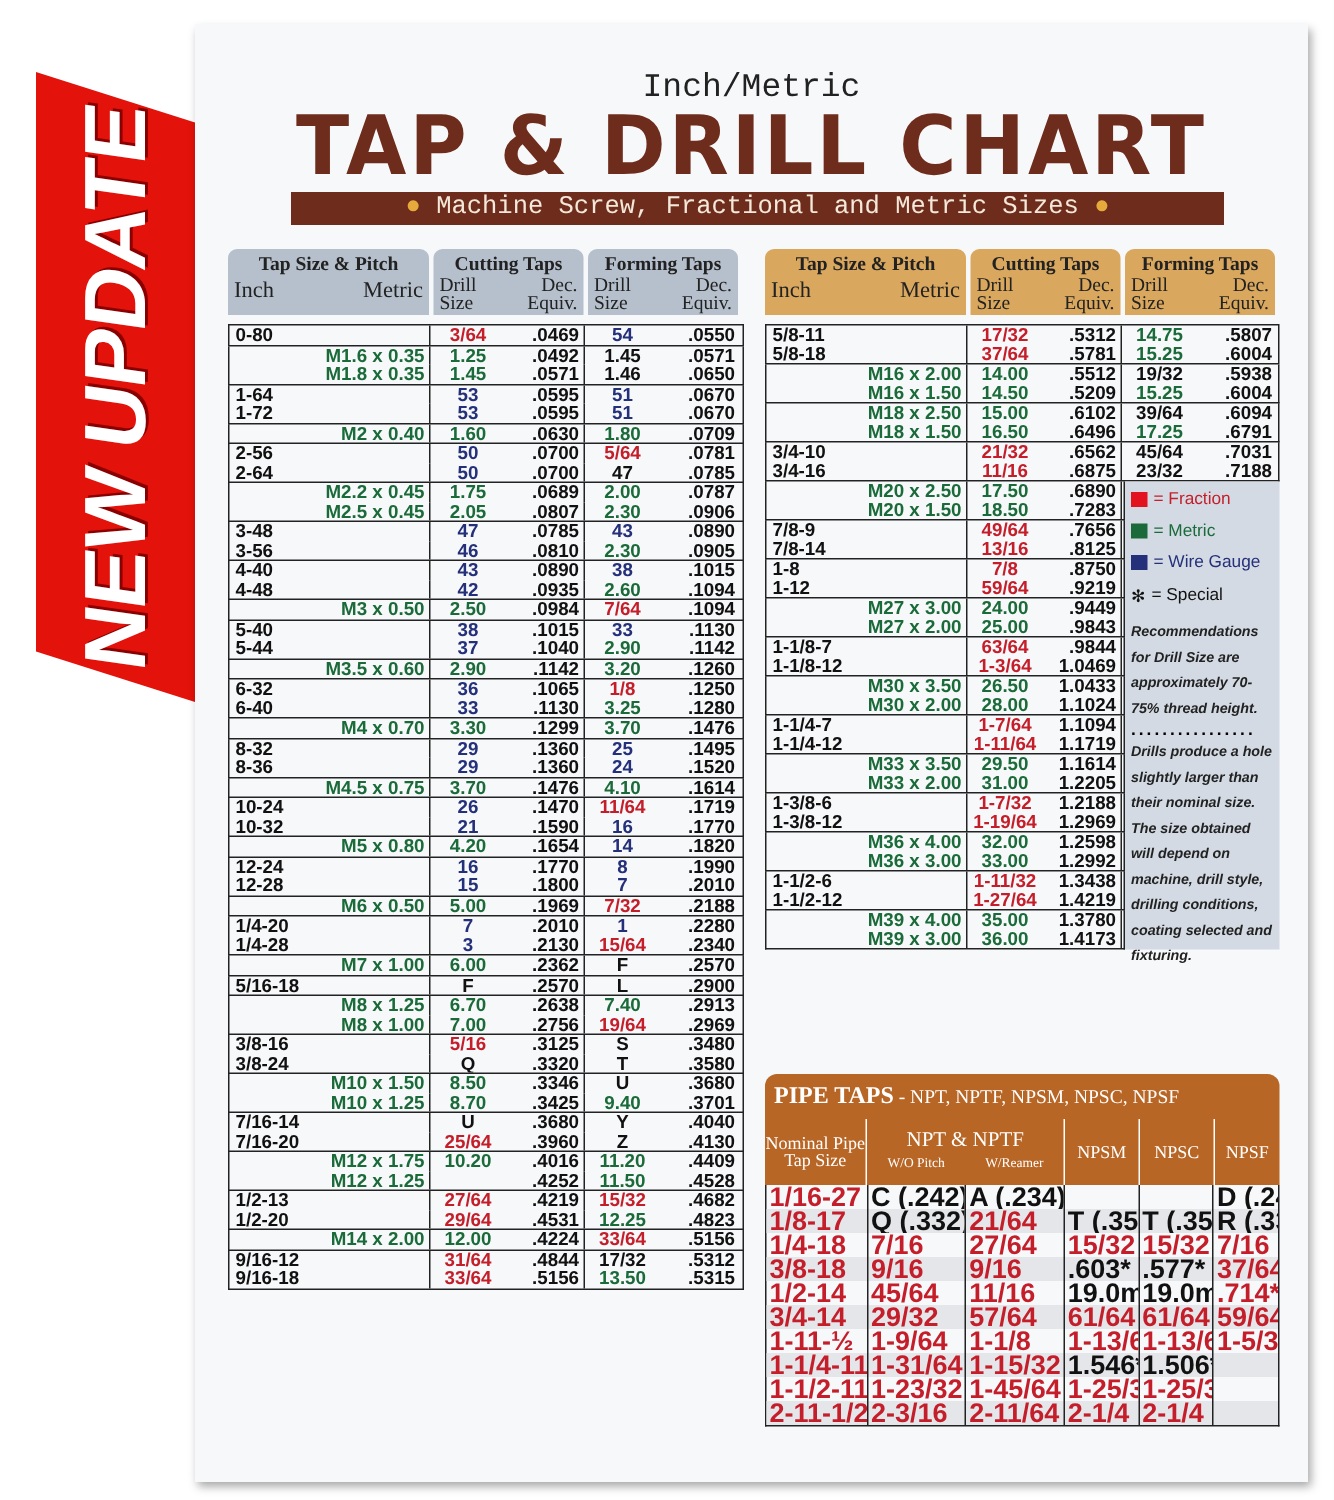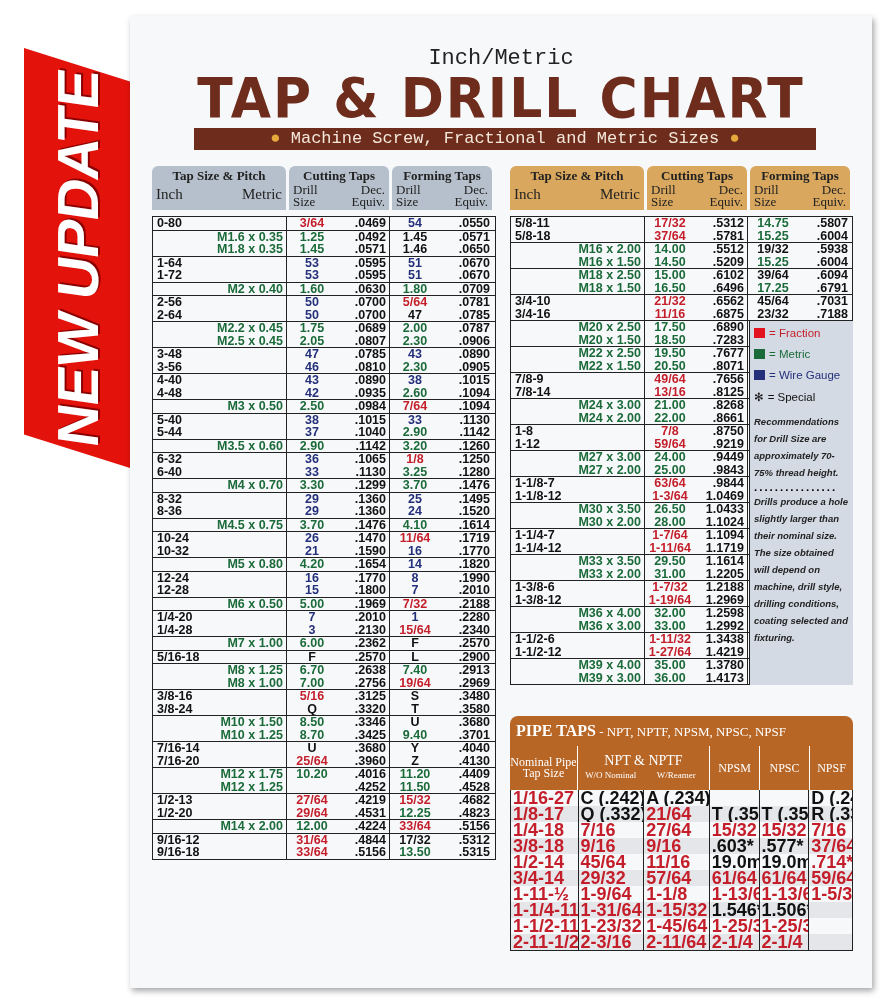--- a/index.html
+++ b/index.html
@@ -779,69 +779,33 @@
                 <span class="K"></span>
                 <span class="M" style="padding-right: 3px;">M20 x 1.50</span>
               </div>
               <div class="c c2 M" style="width: 50px;">18.50</div>
               <div class="c c3 K" style="width: 53px;">.7283</div>
             </div>
           </div>
           <div class="grp">
             <div class="row">
               <div class="c c1" style="width: 134px; display: flex; justify-content: space-between;">
-                <span class="K"></span>
-                <span class="M" style="padding-right: 3px;">M22 x 2.50</span>
-              </div>
-              <div class="c c2 M" style="width: 50px;">19.50</div>
-              <div class="c c3 K" style="width: 53px;">.7677</div>
-            </div>
-            <div class="row">
-              <div class="c c1" style="width: 134px; display: flex; justify-content: space-between;">
-                <span class="K"></span>
-                <span class="M" style="padding-right: 3px;">M22 x 1.50</span>
-              </div>
-              <div class="c c2 M" style="width: 50px;">20.50</div>
-              <div class="c c3 K" style="width: 53px;">.8071</div>
-            </div>
-          </div>
-          <div class="grp">
-            <div class="row">
-              <div class="c c1" style="width: 134px; display: flex; justify-content: space-between;">
                 <span class="K">7/8-9</span>
                 <span class="M" style="padding-right: 3px;"></span>
               </div>
               <div class="c c2 F" style="width: 50px;">49/64</div>
               <div class="c c3 K" style="width: 53px;">.7656</div>
             </div>
             <div class="row">
               <div class="c c1" style="width: 134px; display: flex; justify-content: space-between;">
                 <span class="K">7/8-14</span>
                 <span class="M" style="padding-right: 3px;"></span>
               </div>
               <div class="c c2 F" style="width: 50px;">13/16</div>
               <div class="c c3 K" style="width: 53px;">.8125</div>
-            </div>
-          </div>
-          <div class="grp">
-            <div class="row">
-              <div class="c c1" style="width: 134px; display: flex; justify-content: space-between;">
-                <span class="K"></span>
-                <span class="M" style="padding-right: 3px;">M24 x 3.00</span>
-              </div>
-              <div class="c c2 M" style="width: 50px;">21.00</div>
-              <div class="c c3 K" style="width: 53px;">.8268</div>
-            </div>
-            <div class="row">
-              <div class="c c1" style="width: 134px; display: flex; justify-content: space-between;">
-                <span class="K"></span>
-                <span class="M" style="padding-right: 3px;">M24 x 2.00</span>
-              </div>
-              <div class="c c2 M" style="width: 50px;">22.00</div>
-              <div class="c c3 K" style="width: 53px;">.8661</div>
             </div>
           </div>
           <div class="grp">
             <div class="row">
               <div class="c c1" style="width: 134px; display: flex; justify-content: space-between;">
                 <span class="K">1-8</span>
                 <span class="M" style="padding-right: 3px;"></span>
               </div>
               <div class="c c2 F" style="width: 50px;">7/8</div>
               <div class="c c3 K" style="width: 53px;">.8750</div>
@@ -1042,21 +1006,21 @@
     </div>
   </div>
 
   <div class="pipe">
     <div class="ph"><span>PIPE TAPS</span><span class="sm"> - NPT, NPTF, NPSM, NPSC, NPSF</span></div>
     <div class="phd">
       <div style="width:68px">Nominal Pipe Tap Size</div>
       <div style="width:132px;flex-direction:column">
         <div style="font-size:14px;margin-bottom:4px">NPT &amp; NPTF</div>
         <div style="display:flex;width:100%;font-size:9px">
-            <span style="flex:1">W/O Nominal</span>
+            <span style="flex:1">W/O Pitch</span>
             <span style="flex:1">W/Reamer</span>
           </div>
       </div>
       <div style="width:50px">NPSM</div>
       <div style="width:50px">NPSC</div>
       <div style="width:43px;border-right:none">NPSF</div>
     </div>
     <div class="pbody" id="pipeBody">
         <div class="prow">
           <div class="F" style="width: 68px;">1/16-27</div>

